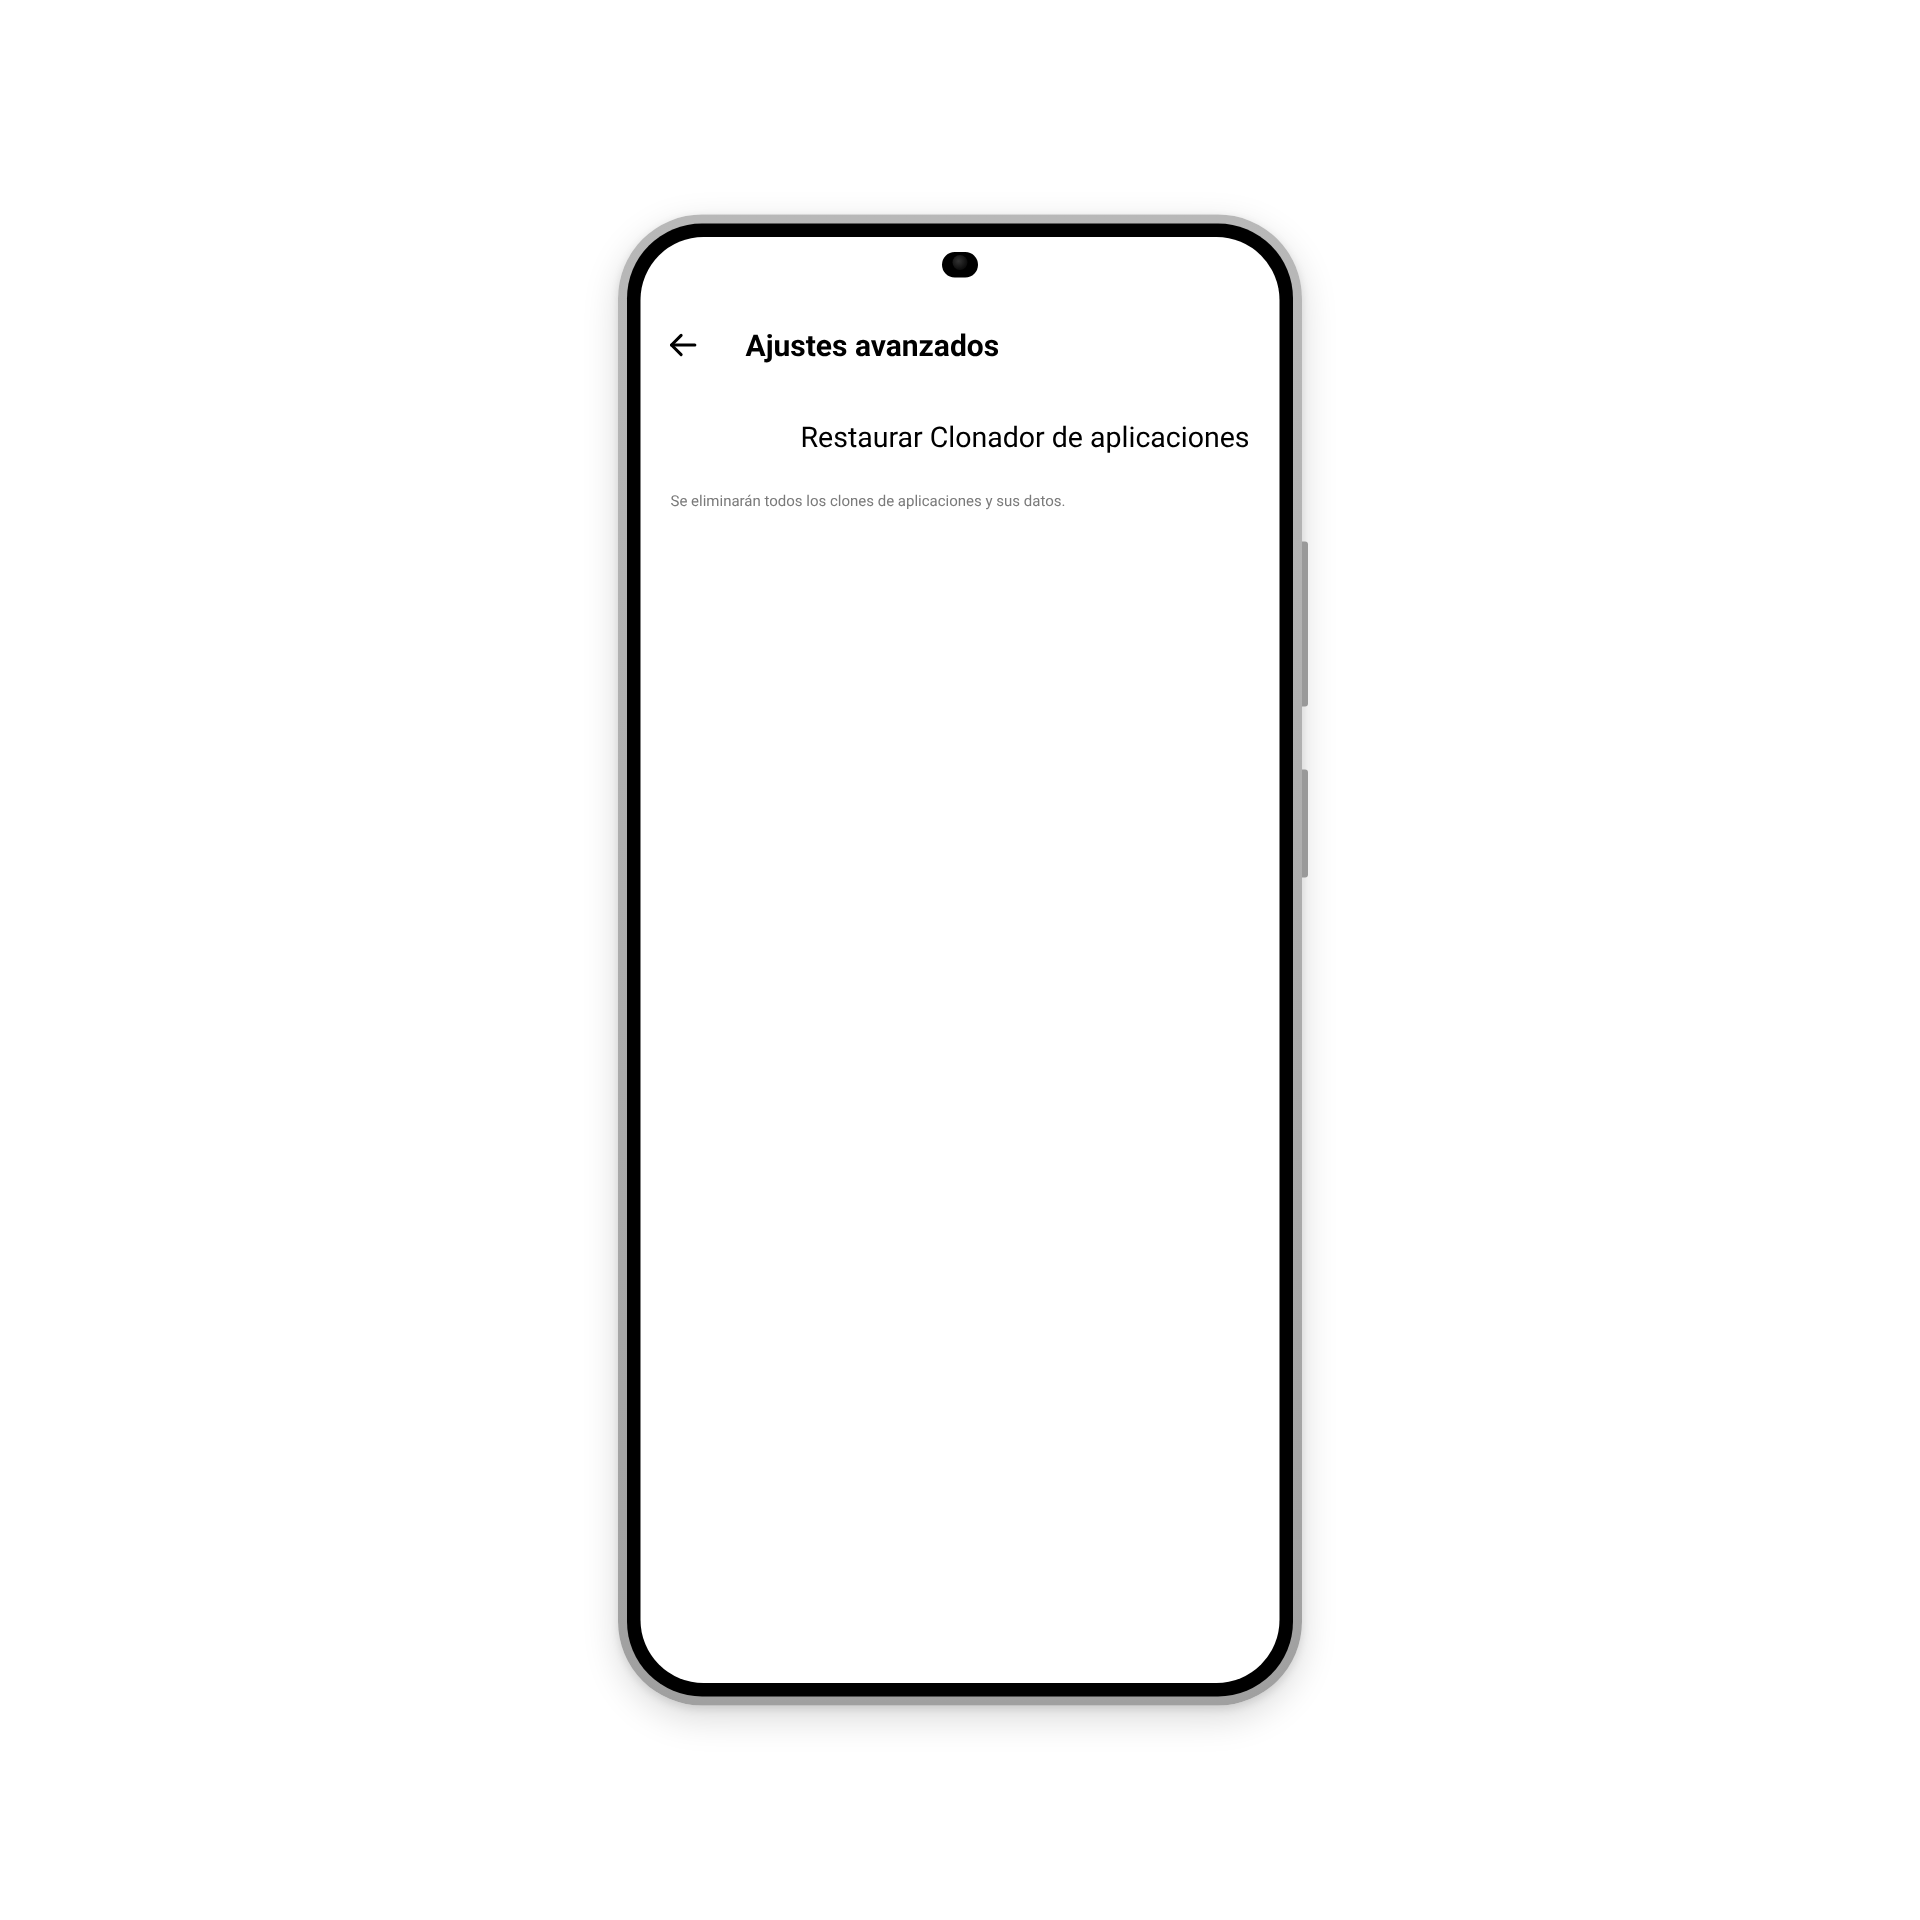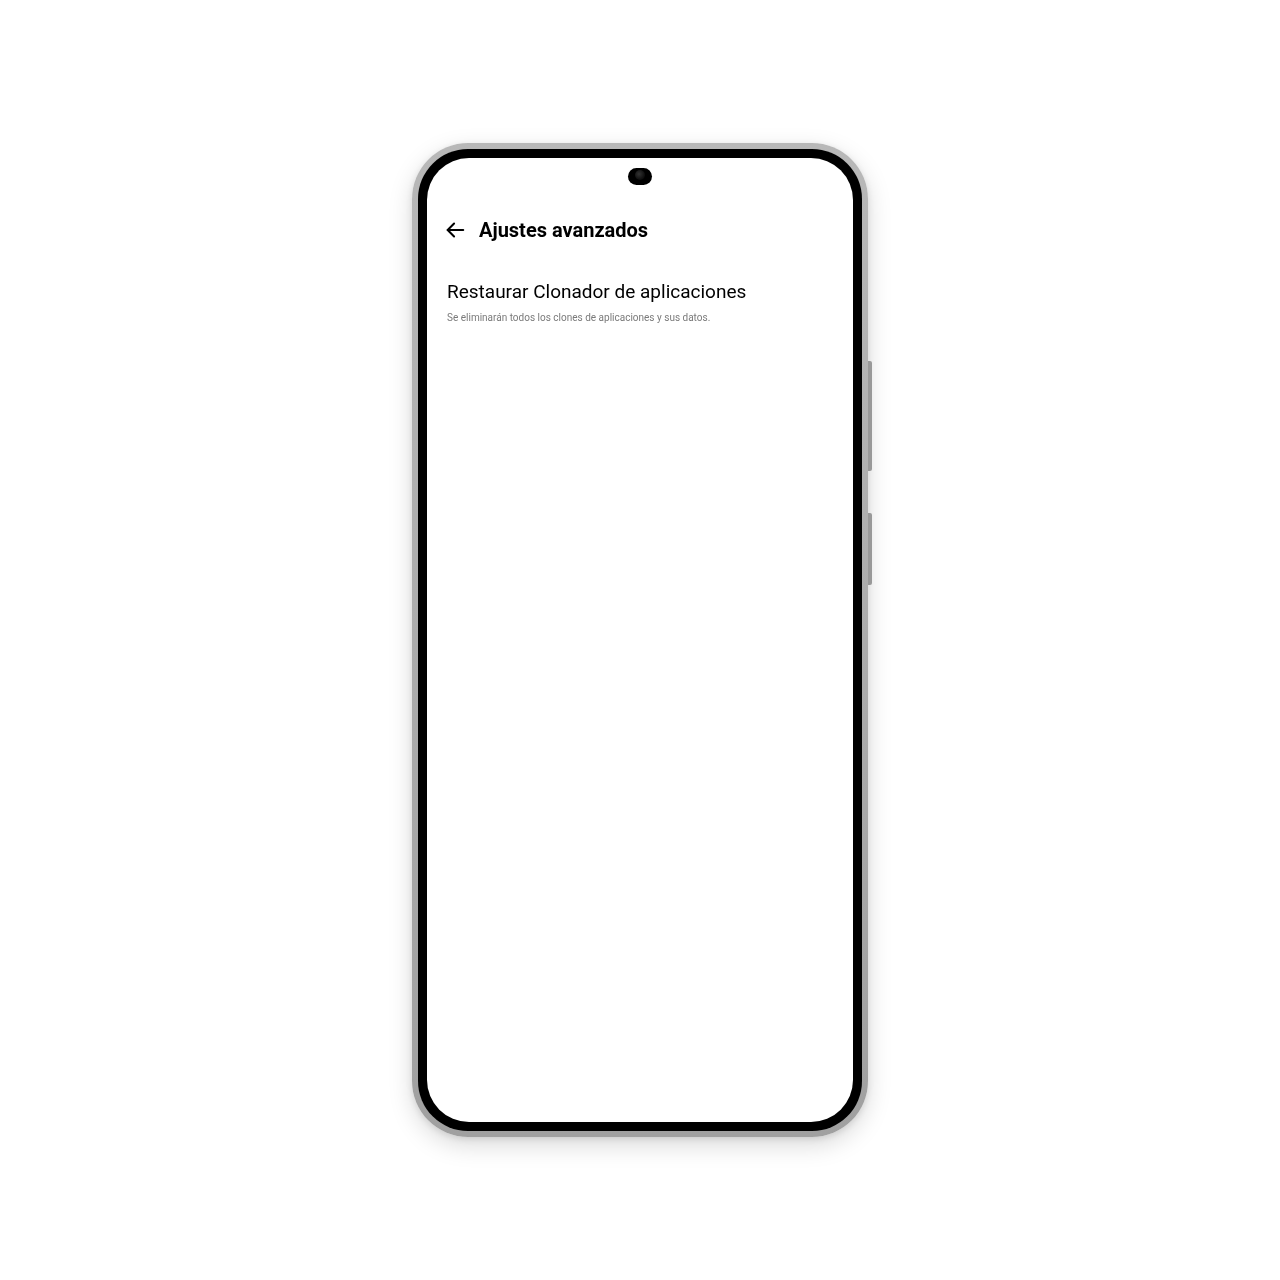--- a/index.html
+++ b/index.html
@@ -81,21 +81,21 @@
       background: #999;
       border-radius: 0 2px 2px 0;
     }
     .status-bar {
       height: 42px;
     }
     .header {
       display: flex;
       align-items: center;
       padding: 18px 20px 18px 16px;
-      gap: 12px;
+      gap: 30px;
     }
     .back-icon {
       width: 24px;
       height: 24px;
       display: flex;
       align-items: center;
       justify-content: center;
       cursor: pointer;
     }
     .back-icon svg {
@@ -111,22 +111,23 @@
       padding: 16px 20px;
     }
     .setting-item {
       cursor: pointer;
       padding: 4px 0;
     }
     .setting-title {
       font-size: 19px;
       font-weight: 400;
       color: #000;
-      margin-bottom: 6px;
+      margin-bottom: 23px;
       line-height: 1.3;
+      text-align: right;
     }
     .setting-description {
       font-size: 10px;
       font-weight: 400;
       color: #7a7a7a;
       line-height: 1.4;
     }
   </style>
 </head>
 <body>

